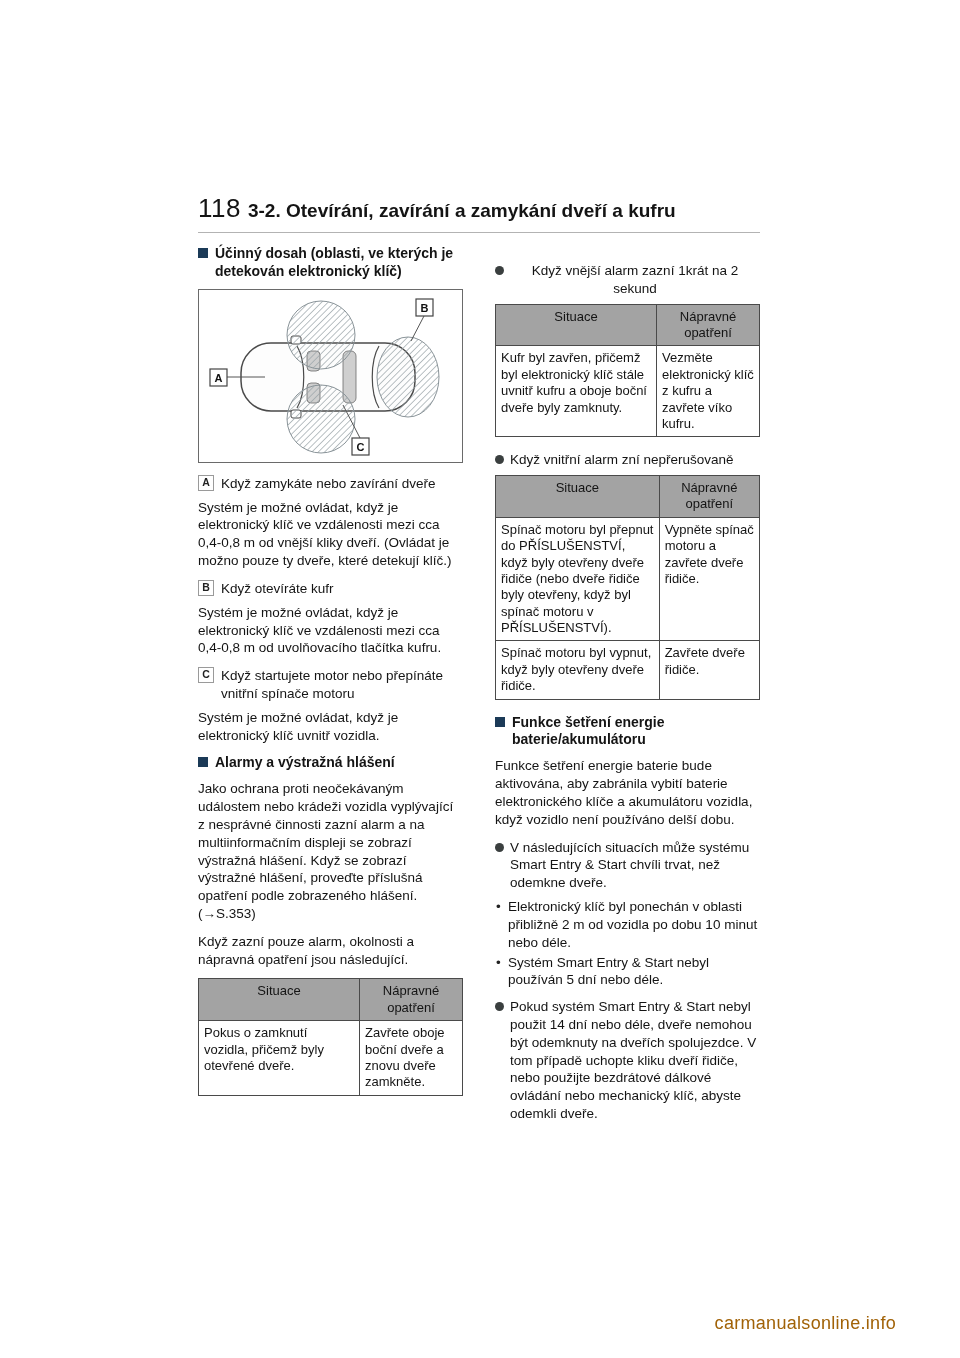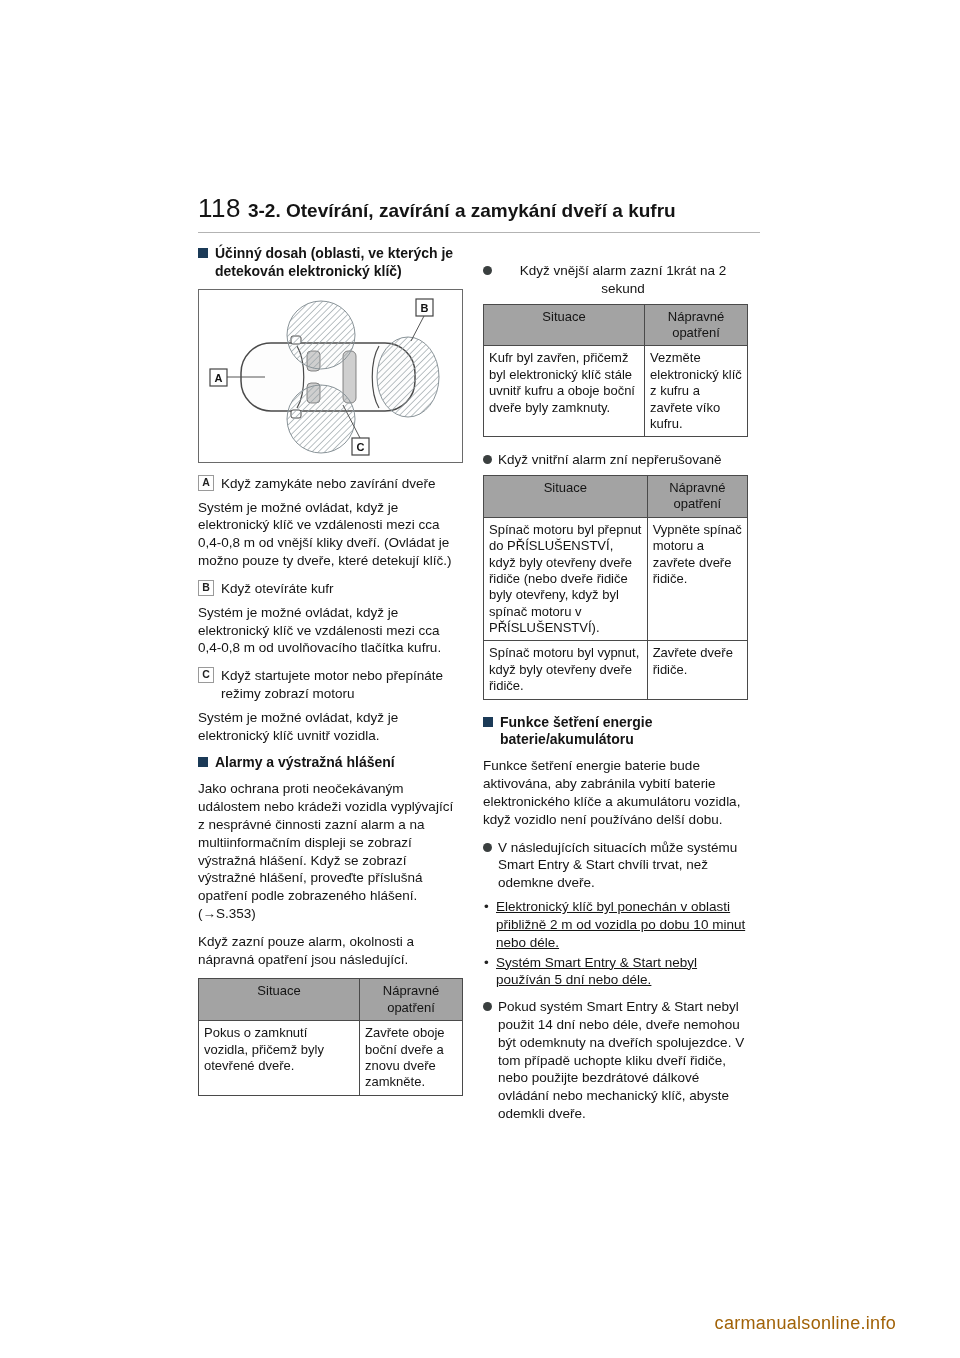--- a/index.html
+++ b/index.html
@@ -16,21 +16,21 @@
     position:absolute; left:198px; top:193px; width:562px;
     border-bottom:1px solid #b3b3b3;
     padding-bottom:8px;
     white-space:nowrap;
   }
   .page-num { font-size:26px; font-weight:normal; letter-spacing:0.5px; }
   .page-section { font-size:19px; font-weight:bold; margin-left:7px; }
 
   .columns {
     position:absolute; left:198px; top:243px; width:562px;
-    display:flex; gap:20px;
+    display:flex; gap:32px;
   }
   .col { width:265px; font-size:13.5px; line-height:1.32; }
 
   .h-block {
     position:relative; padding-left:17px;
     font-weight:bold; font-size:14px; line-height:1.28;
     margin:2px 0 8px 0;
   }
   .h-square {
     position:absolute; left:0; top:3px;
@@ -52,21 +52,21 @@
     color:#222; font-size:10.5px; font-weight:bold;
     display:flex; align-items:center; justify-content:center;
   }
   .para { margin:0 0 10px 0; }
 
   .bullet { position:relative; padding-left:15px; margin:9px 0 6px 0; }
   .dot-icon {
     position:absolute; left:0; top:4px;
     width:9px; height:9px; border-radius:50%; background:#3a3f3f;
   }
-  .sub-bullet { position:relative; padding-left:13px; margin:0 0 2px 0;text-decoration:underline; }
+  .sub-bullet { position:relative; padding-left:13px; margin:0 0 2px 0; }
   .small-dot-icon { position:absolute; left:1px; top:0; color:#222; }
   .small-dot-icon::before { content:"•"; }
 
   table.dtable {
     width:100%; border-collapse:collapse;
     margin:5px 0 14px 0;
     font-size:13px; line-height:1.26; color:#141414;
   }
   table.dtable th, table.dtable td {
     border:1px solid #4a4a4a; vertical-align:top;
@@ -149,21 +149,21 @@
       <p class="para">Systém je možné ovládat, když je elektronický klíč ve vzdálenosti mezi cca 0,4-0,8 m od vnější kliky dveří. (Ovládat je možno pouze ty dveře, které detekují klíč.)</p>
 
       <div class="key-item">
         <span class="key-box">B</span>
         <span>Když otevíráte kufr</span>
       </div>
       <p class="para">Systém je možné ovládat, když je elektronický klíč ve vzdálenosti mezi cca 0,4-0,8 m od uvolňovacího tlačítka kufru.</p>
 
       <div class="key-item">
         <span class="key-box">C</span>
-        <span>Když startujete motor nebo přepínáte režimy zobrazí motoru</span>
+        <span>Když startujete motor nebo přepínáte vnitřní spínače motoru</span>
       </div>
       <p class="para">Systém je možné ovládat, když je elektronický klíč uvnitř vozidla.</p>
 
       <div class="h-block">
         <span class="h-square"></span>
         <span>Alarmy a výstražná hlášení</span>
       </div>
 
       <p class="para">Jako ochrana proti neočekávaným událostem nebo krádeži vozidla vyplývající z nesprávné činnosti zazní alarm a na multiinformačním displeji se zobrazí výstražná hlášení. Když se zobrazí výstražné hlášení, proveďte příslušná opatření podle zobrazeného hlášení. (→S.353)</p>
       <p class="para">Když zazní pouze alarm, okolnosti a nápravná opatření jsou následující.</p>

